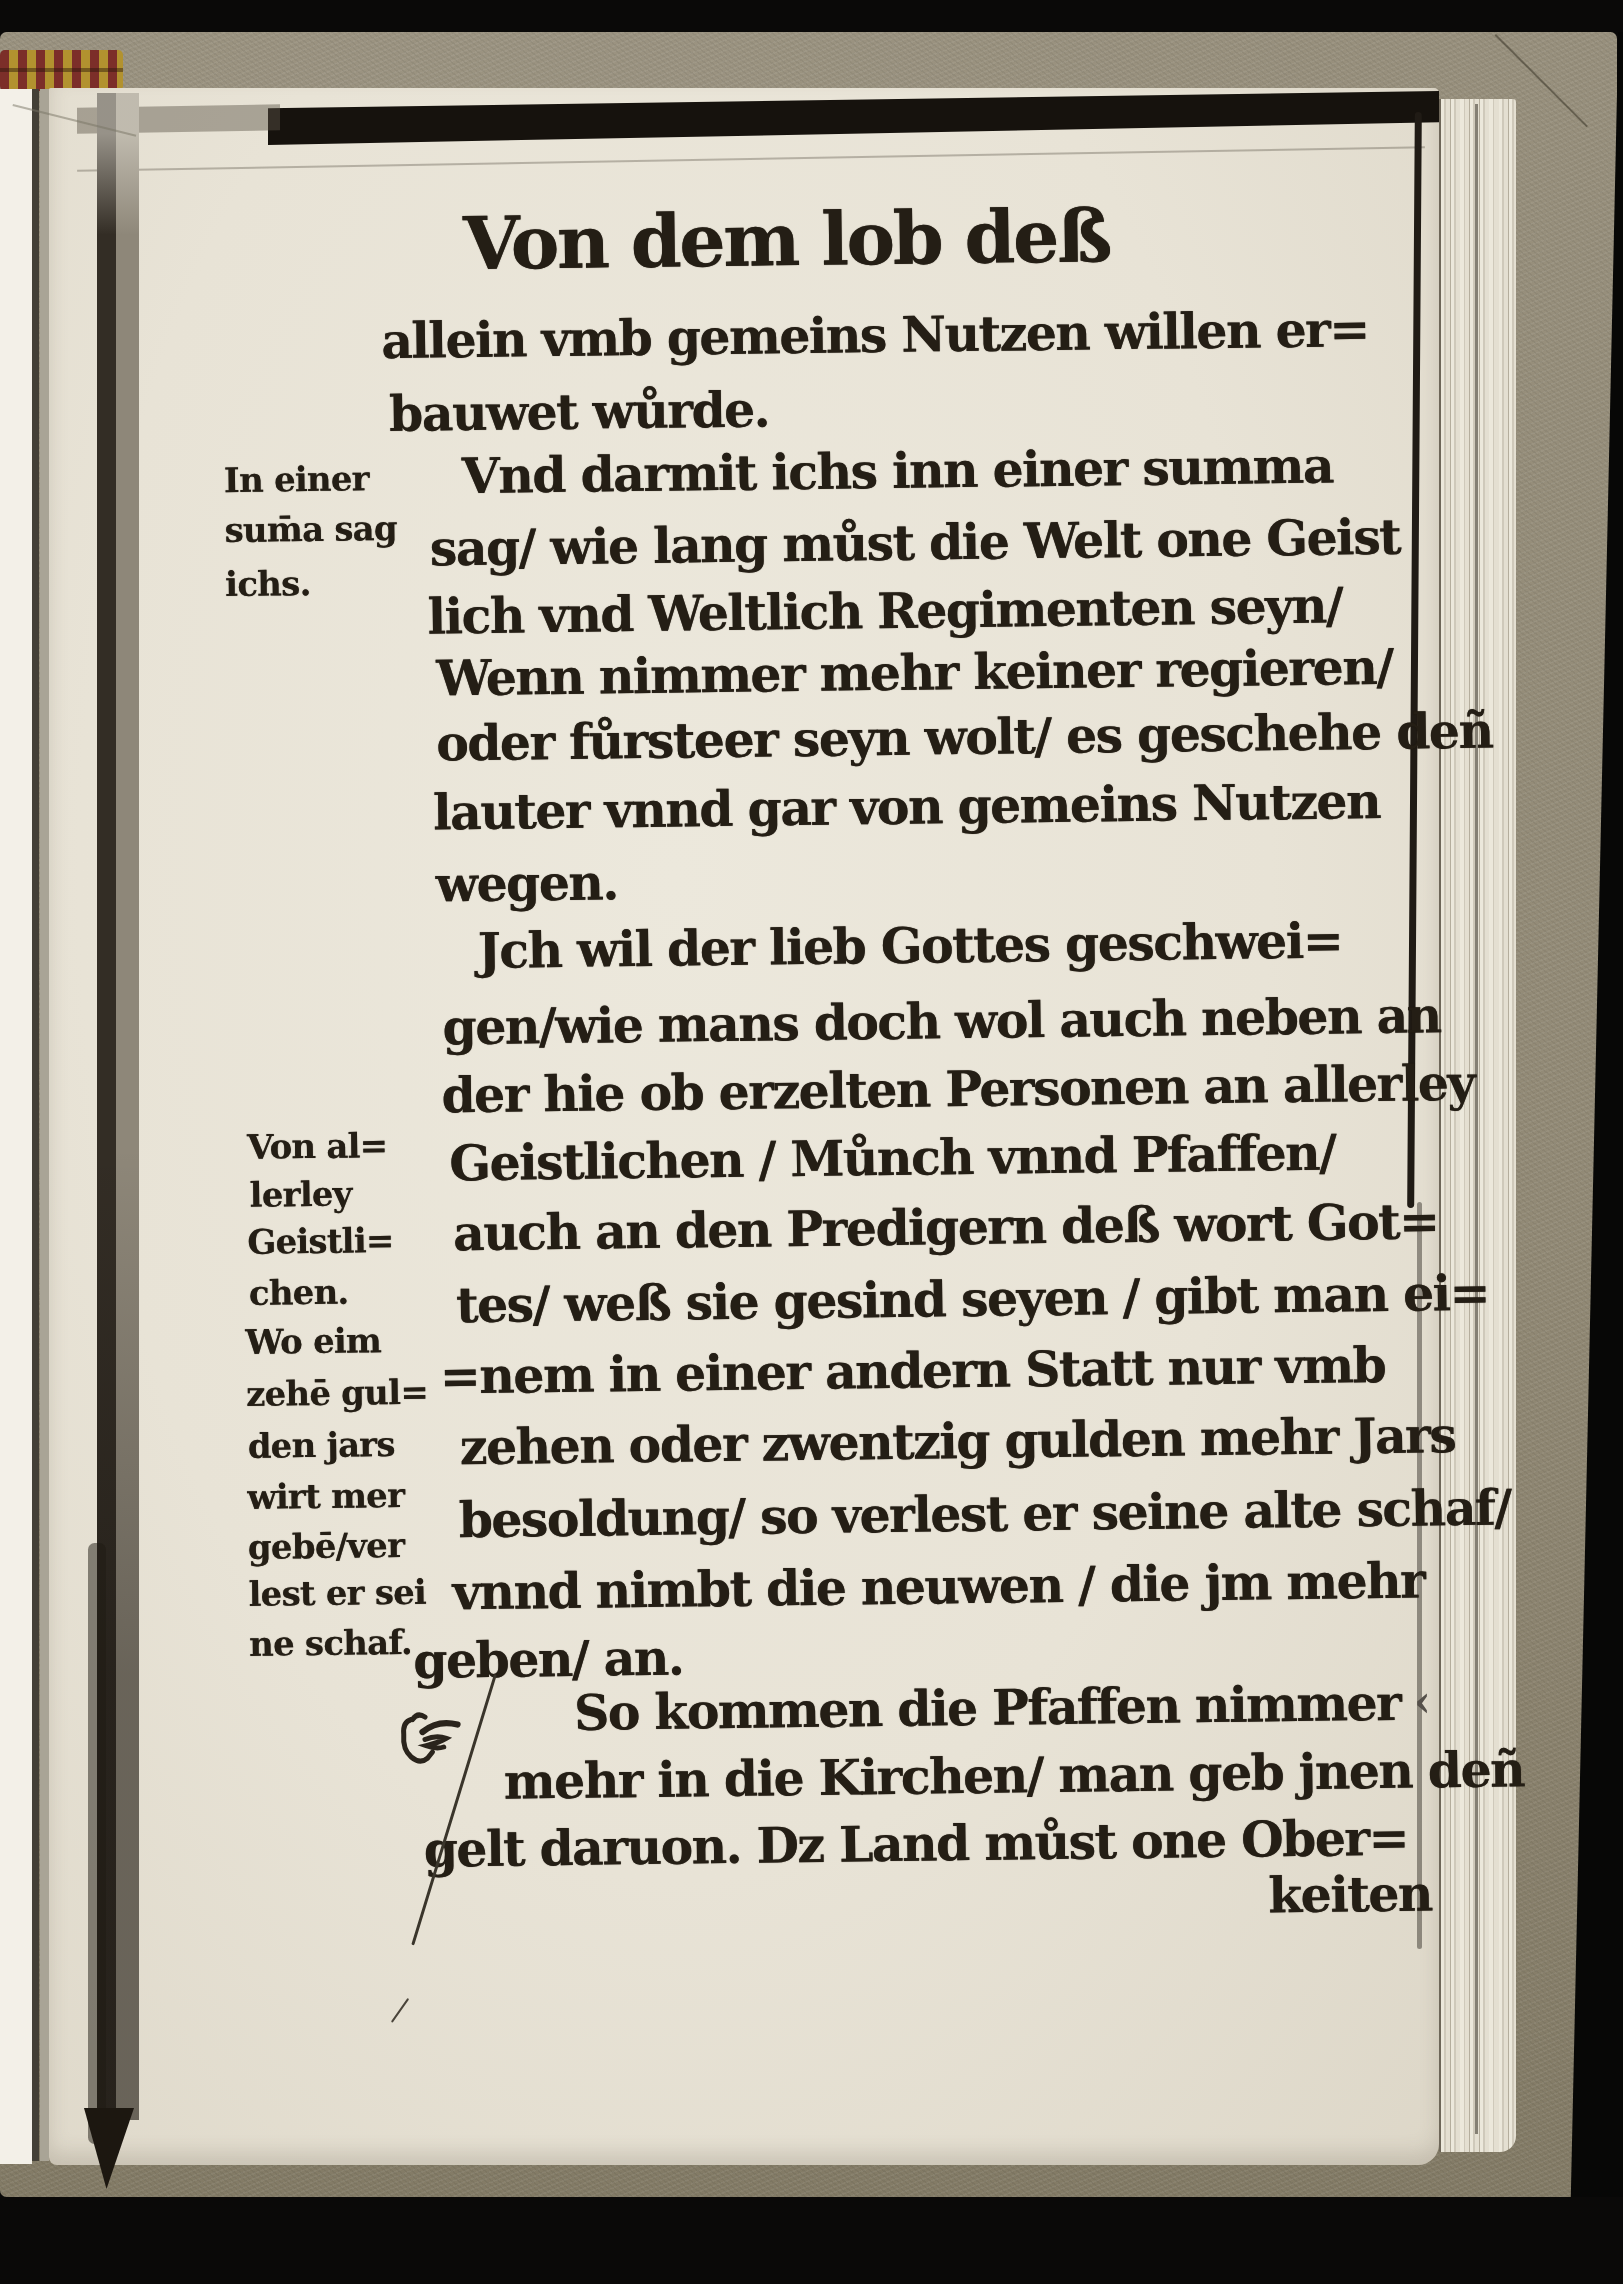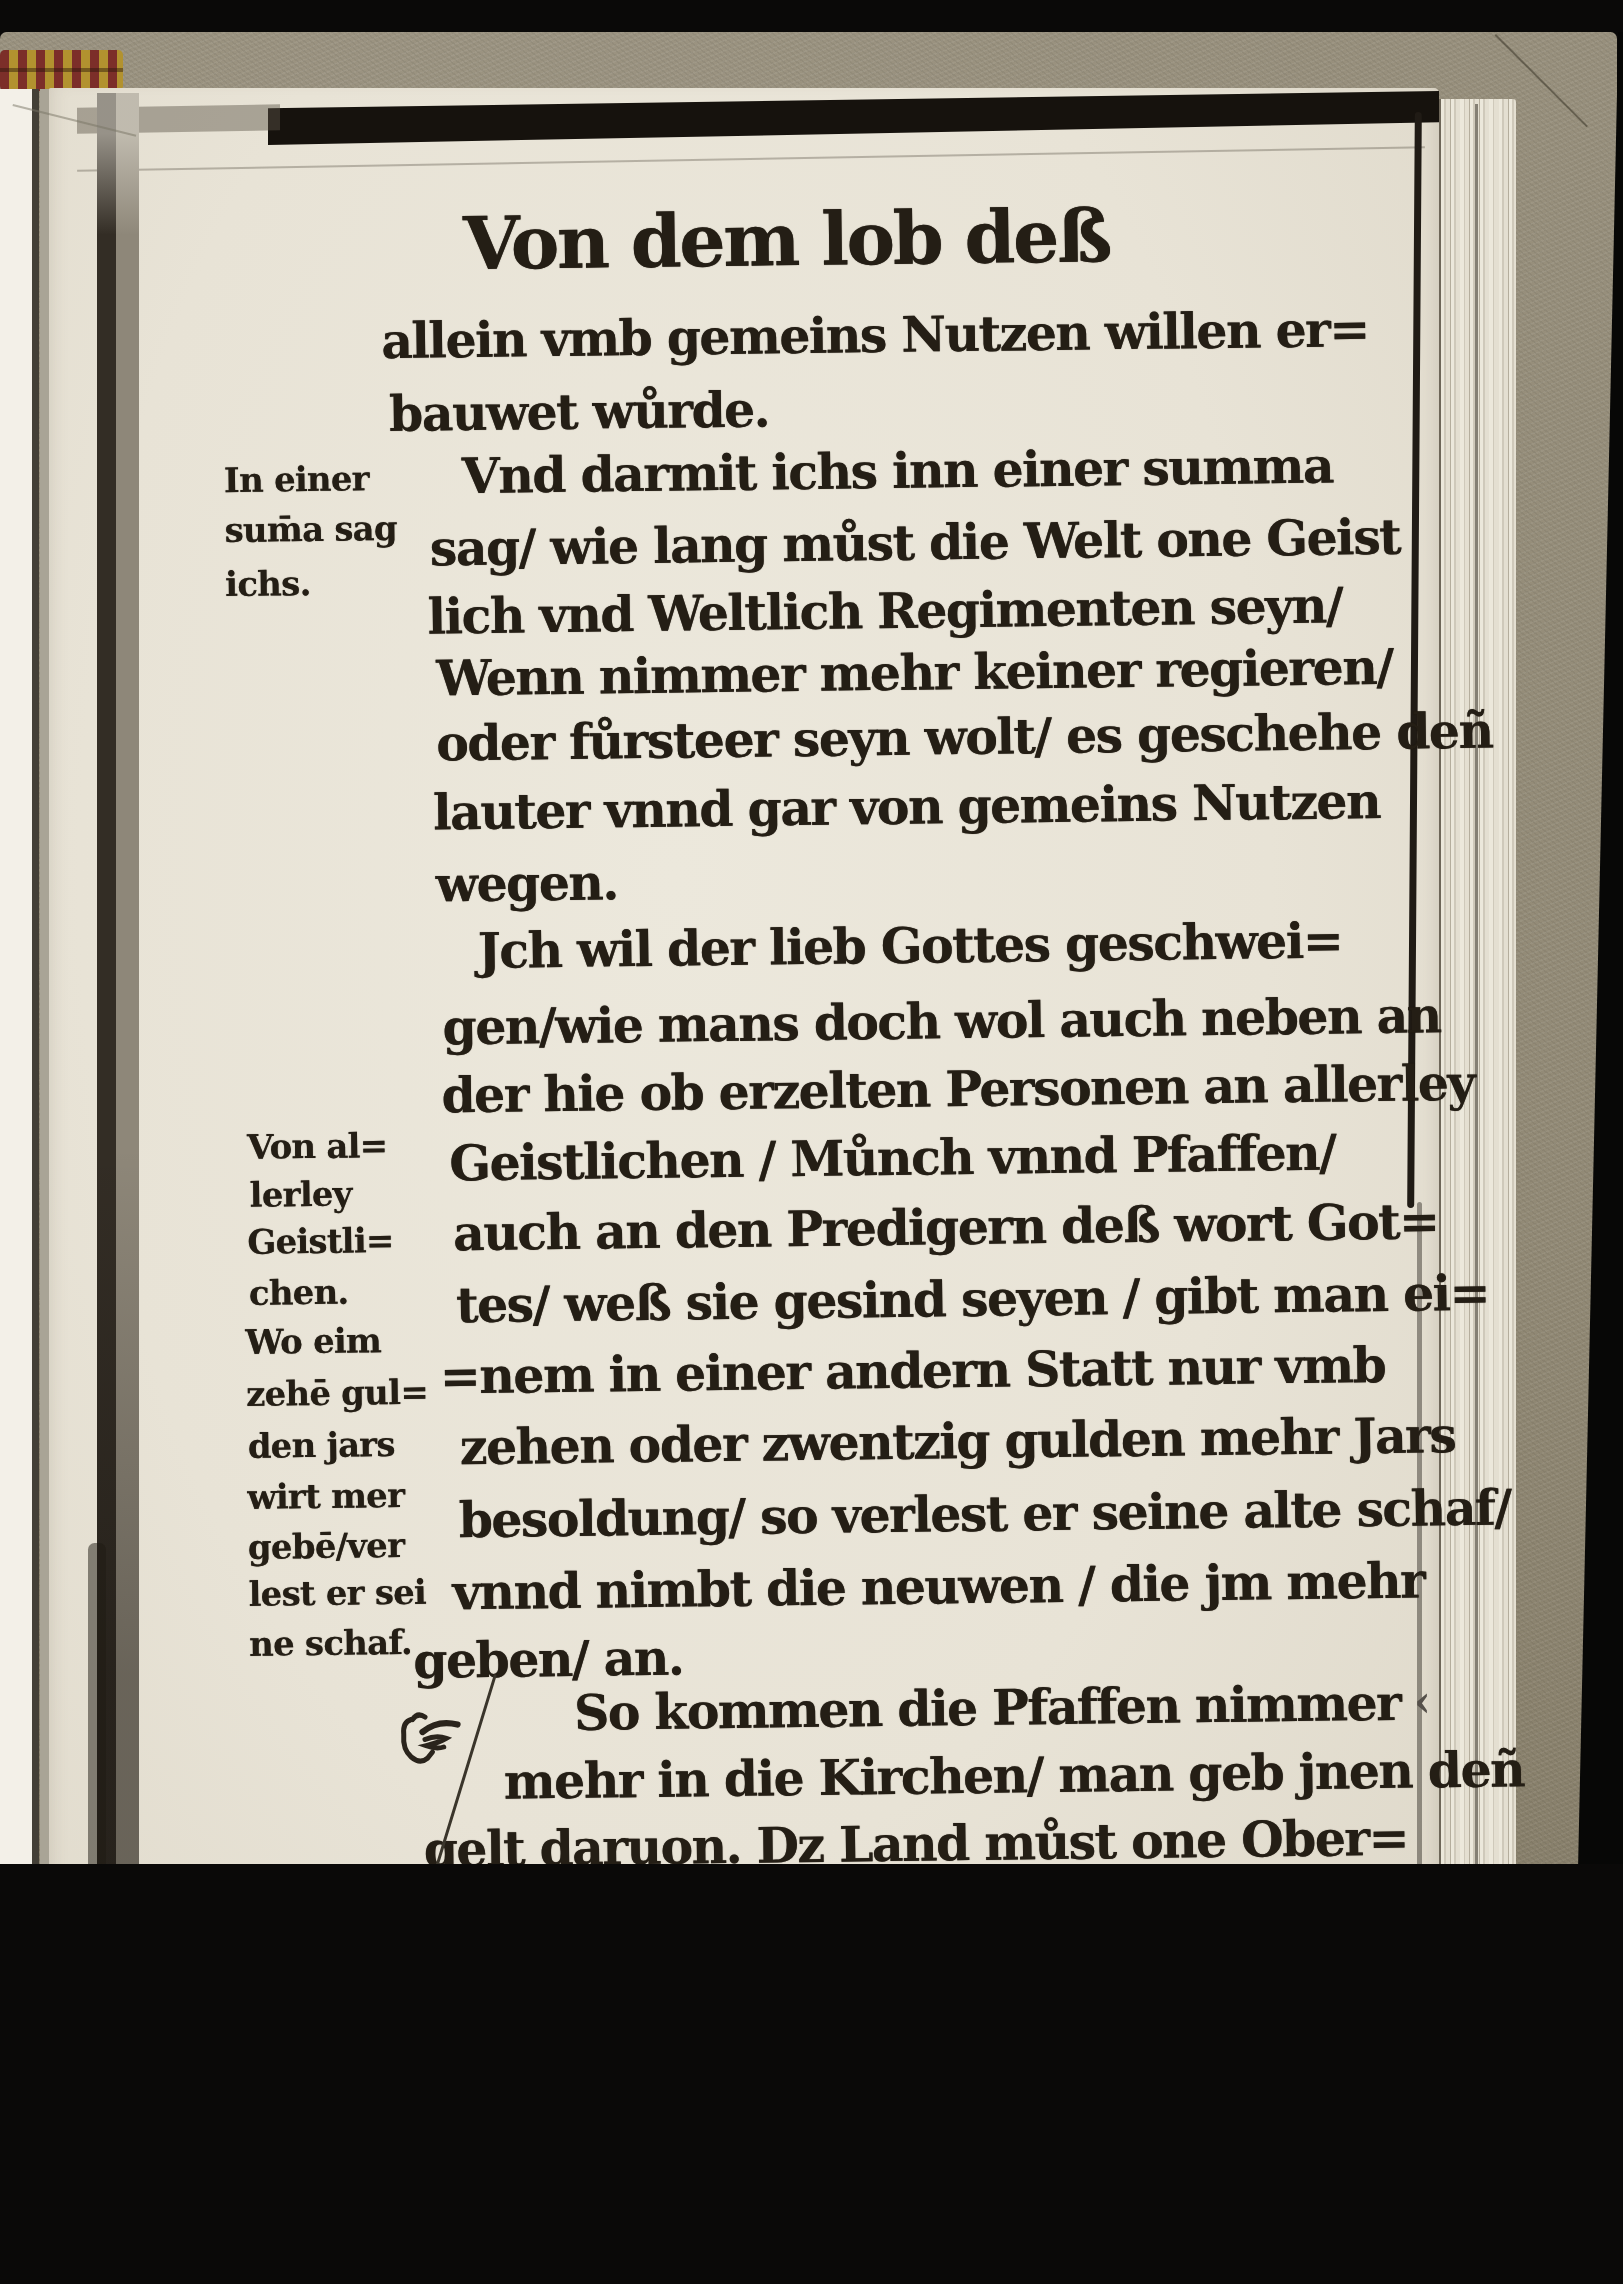--- a/index.html
+++ b/index.html
@@ -1,16 +1,16 @@
 <!DOCTYPE html>
 <html style="font-size:13px"><head>
 <meta charset="utf-8">
 <style>
   html,body{margin:0;padding:0;background:#0a0908;}
-  .scene{position:relative;width:1624px;height:1864px;background:#0a0908;overflow:hidden;
+  .scene{position:relative;width:1624px;height:2284px;background:#0a0908;overflow:hidden;
          font-family:"DejaVu Serif","Liberation Serif",serif;}
   .abs{position:absolute;}
 
   
   .board{left:0;top:32px;width:1617px;height:2165px;border-radius:6.5px;
     background:
       radial-gradient(circle at 30% 18%, rgba(255,255,255,.05), transparent 45%),
       repeating-linear-gradient(37deg, rgba(0,0,0,.05) 0 1.6px, transparent 1.6px 4px),
       repeating-linear-gradient(-21deg, rgba(255,255,255,.05) 0 1.6px, transparent 1.6px 4.9px),
       linear-gradient(180deg,#98907d 0%,#928a76 55%,#837b66 100%);}

